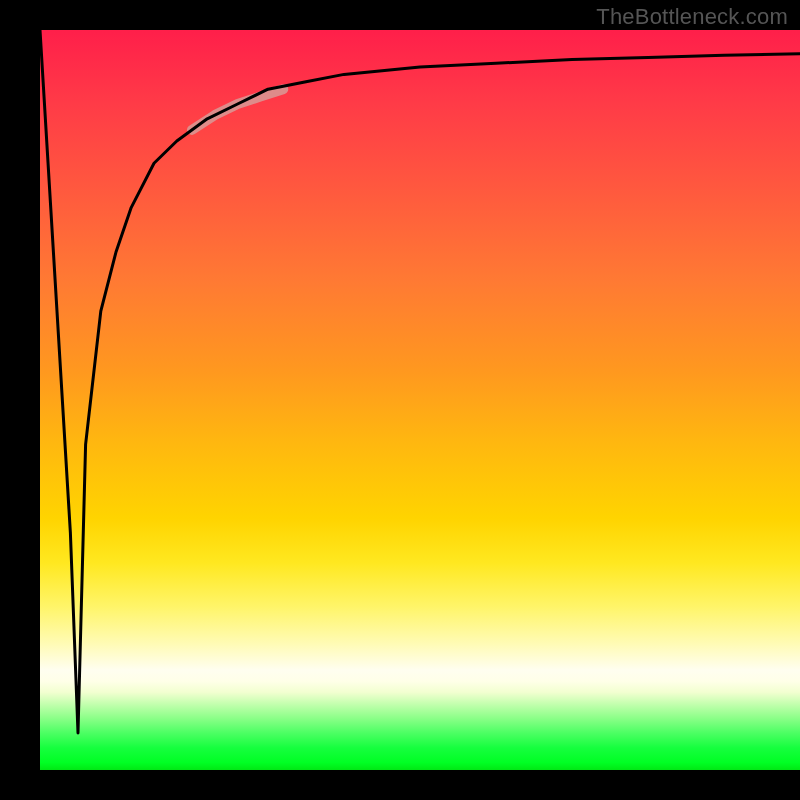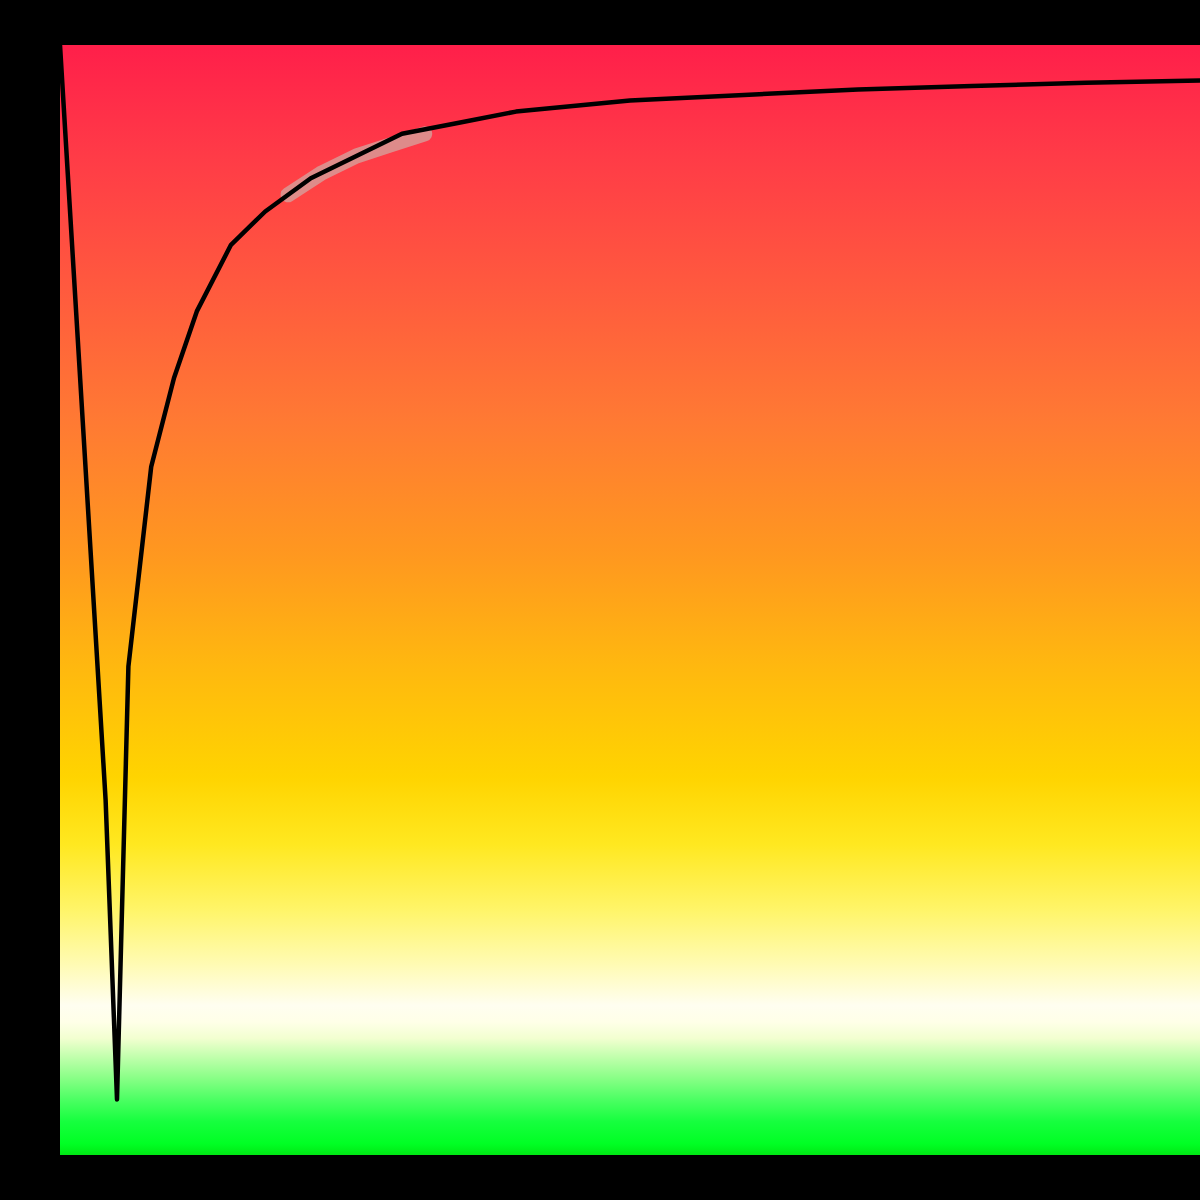--- a/index.html
+++ b/index.html
@@ -63,20 +63,21 @@
     width: 760px;
     height: 740px;
     overflow: visible;
   }
 </style>
 </head>
 <body>
 
 <div class="frame">
 
+  <div class="watermark">TheBottleneck.com</div>
 
   <div class="plot-area">
     <svg id="chart-svg" viewBox="0 0 760 740" preserveAspectRatio="none">
       <path id="highlight-path" fill="none" stroke-linecap="round" stroke-linejoin="round" d="M152.00 99.90 L174.80 85.10 L197.60 74.00 L220.40 66.60 L243.20 59.20" stroke="#d89a97" stroke-width="10" opacity="0.85"></path>
       <path id="curve-path" fill="none" stroke="#000" stroke-width="3" stroke-linecap="round" stroke-linejoin="round" d="M0.00 0.00 L15.20 251.60 L30.40 503.20 L38.00 703.00 L45.60 414.40 L60.80 281.20 L76.00 222.00 L91.20 177.60 L114.00 133.20 L136.80 111.00 L167.20 88.80 L197.60 74.00 L228.00 59.20 L266.00 51.80 L304.00 44.40 L380.00 37.00 L456.00 33.30 L532.00 29.60 L608.00 27.38 L684.00 25.16 L760.00 23.68"></path>
     </svg>
   </div>
 
 </div>
 

